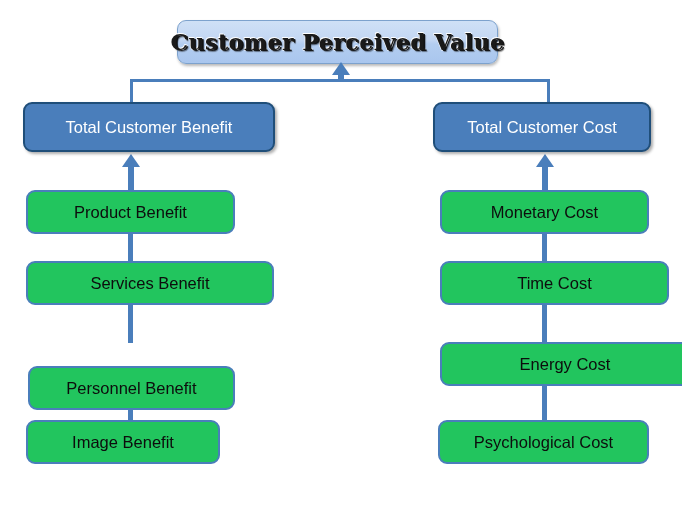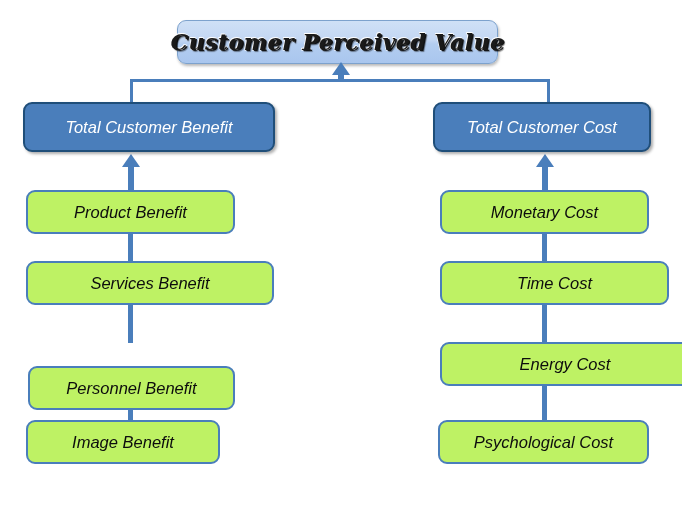--- a/index.html
+++ b/index.html
@@ -12,21 +12,20 @@
     height: 506px;
     font-family: "Liberation Sans", sans-serif;
     overflow: hidden;
   }
 
   #canvas {
     position: relative;
     width: 682px;
     height: 506px;
     background: #ffffff;
-    font-style: italic;
   }
 
   
   .title-box {
     position: absolute;
     left: 177px;
     top: 20px;
     width: 321px;
     height: 44px;
     box-sizing: border-box;
@@ -75,21 +74,21 @@
   #hdr-left  { left: 23px;  top: 102px; width: 252px; }
   #hdr-right { left: 433px; top: 102px; width: 218px; }
 
   
   .item-box {
     position: absolute;
     box-sizing: border-box;
     height: 44px;
     border: 2px solid #4a7ebb;
     border-radius: 9px;
-    background: #bef264;
+    background: #22c55e;
     display: flex;
     align-items: center;
     justify-content: center;
     z-index: 3;
   }
   .item-text {
     color: #0d0d0d;
     font-size: 16.5px;
     white-space: nowrap;
   }

